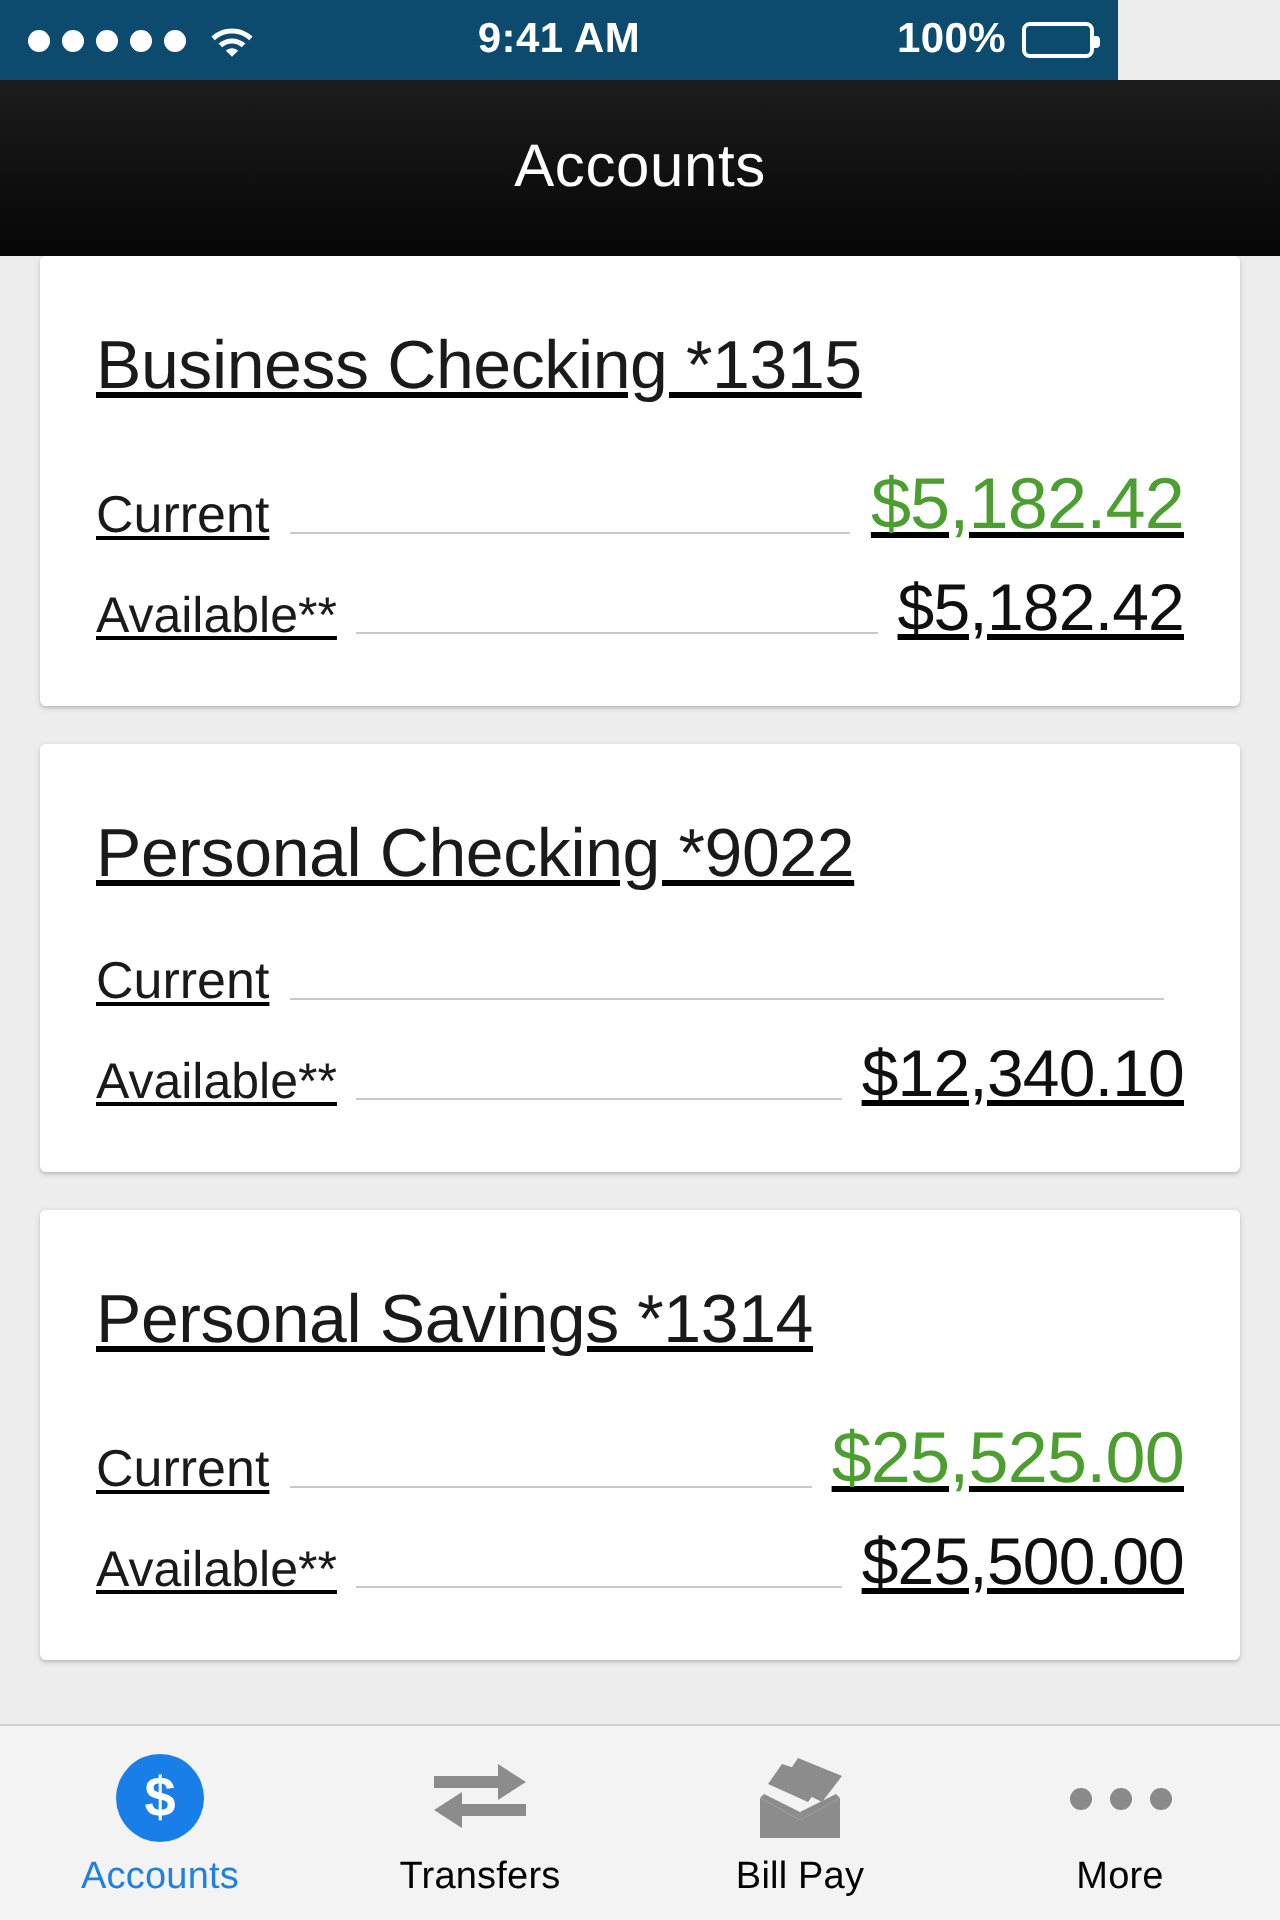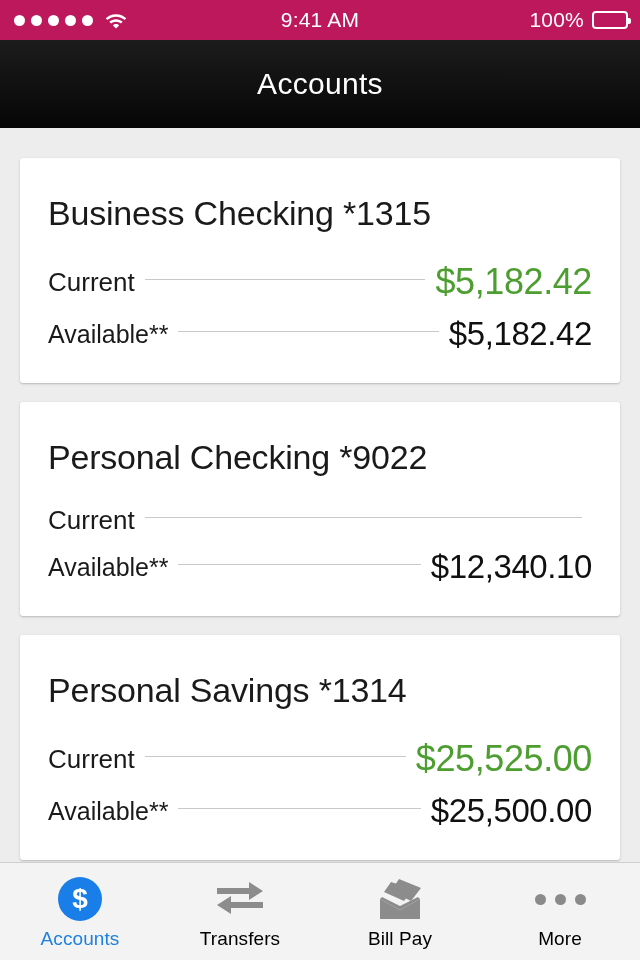--- a/index.html
+++ b/index.html
@@ -18,26 +18,27 @@
     width: 640px;
     height: 960px;
     background: #ededed;
     overflow: hidden;
   }
 
   
   .status-bar {
     position: absolute;
     top: 0; left: 0;
-    width: 640px;
+    width: 559px;
     height: 40px;
-    background: #be185d;
+    background: #0c4a6e;
     display: flex;
     align-items: center;
     z-index: 30;
+    font-weight: bold;
   }
   .status-left {
     position: absolute;
     left: 14px;
     display: flex;
     align-items: center;
     gap: 11px;
   }
   .signal-dots { display: flex; gap: 6px; align-items: center; }
   .signal-dots i {
@@ -104,22 +105,23 @@
   }
 
   
   .content {
     position: absolute;
     top: 128px; left: 0;
     width: 640px;
     height: 734px;
     background: #ededed;
     overflow: hidden;
-    padding-top: 30px;
+    padding-top: 0;
     z-index: 10;
+    text-decoration: underline;
   }
 
   .account-card {
     position: relative;
     margin: 0 20px 19px 20px;
     background: #ffffff;
     border-radius: 3px;
     box-shadow: 0 1px 3px rgba(0,0,0,0.16), 0 1px 1px rgba(0,0,0,0.08);
     padding: 36px 28px 30px 28px;
   }
@@ -128,21 +130,21 @@
     font-size: 34px;
     font-weight: 400;
     color: #1a1a1a;
     letter-spacing: -0.2px;
     margin-bottom: 28px;
     white-space: nowrap;
   }
 
   .balance-row {
     display: flex;
-    align-items: center;
+    align-items: flex-end;
     margin-bottom: 12px;
   }
   .balance-row:last-child { margin-bottom: 0; }
 
   .balance-label {
     font-size: 26px;
     color: #1a1a1a;
     font-weight: 400;
     white-space: nowrap;
     flex: 0 0 auto;

